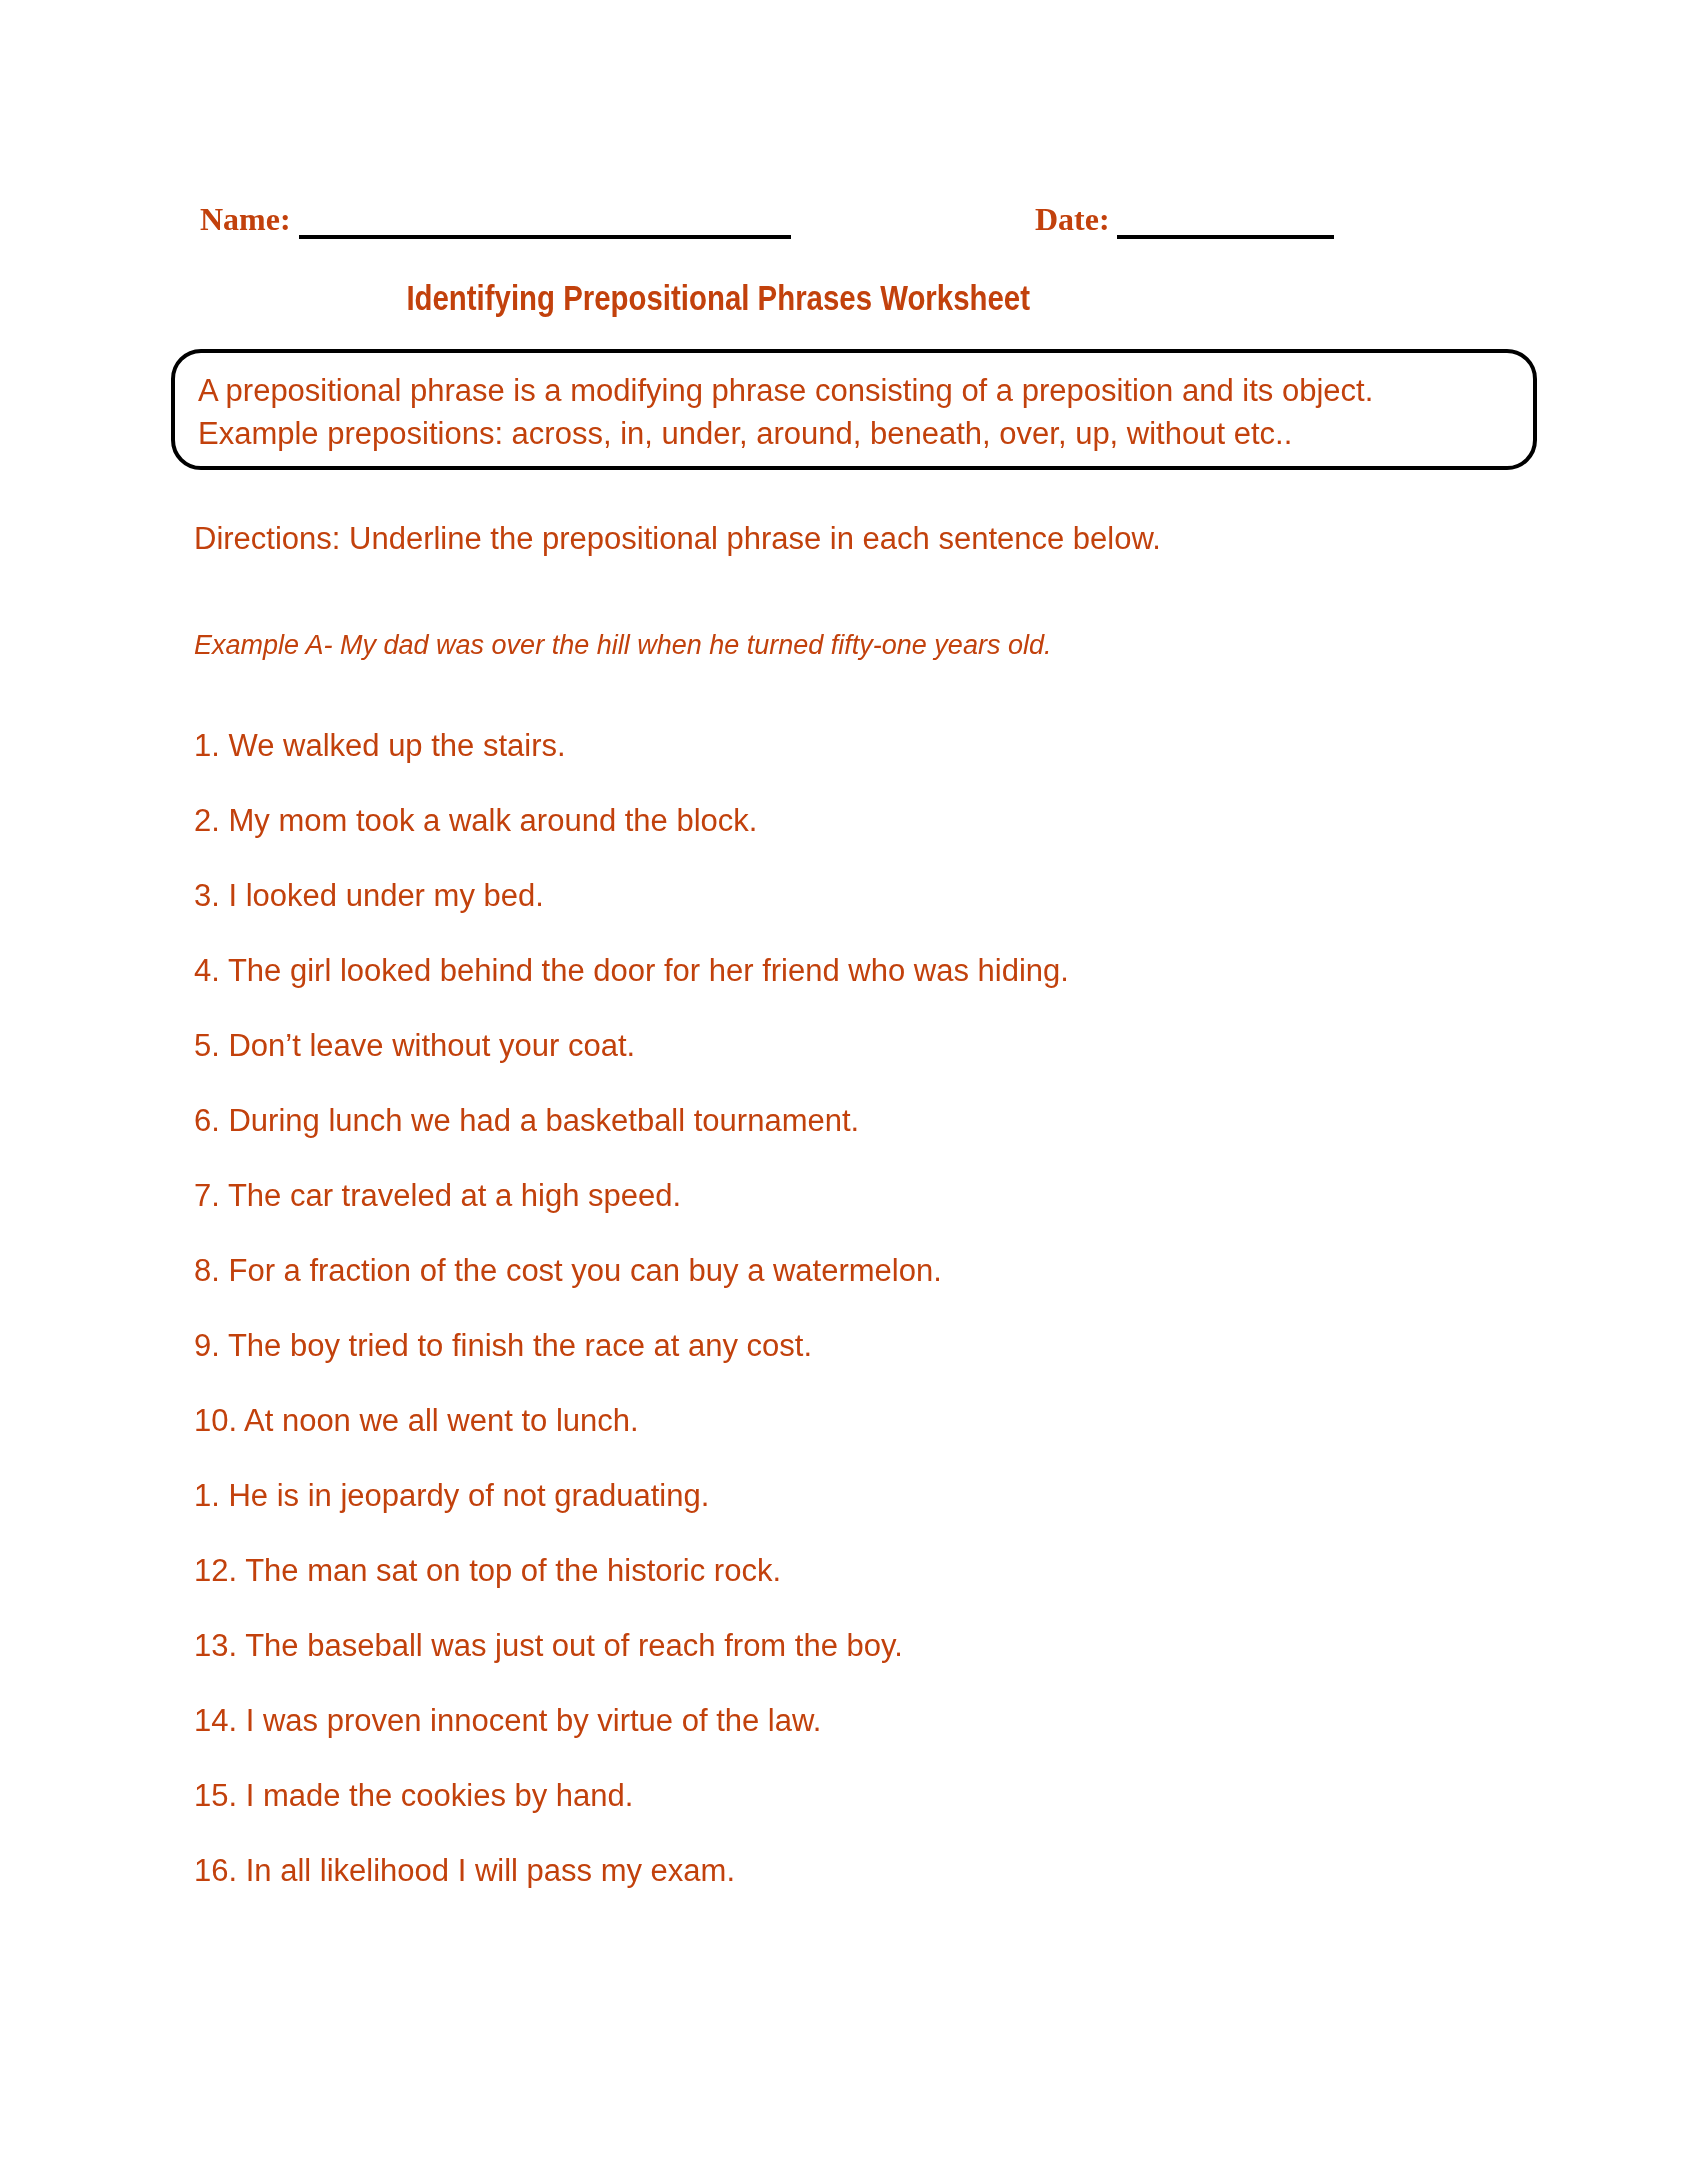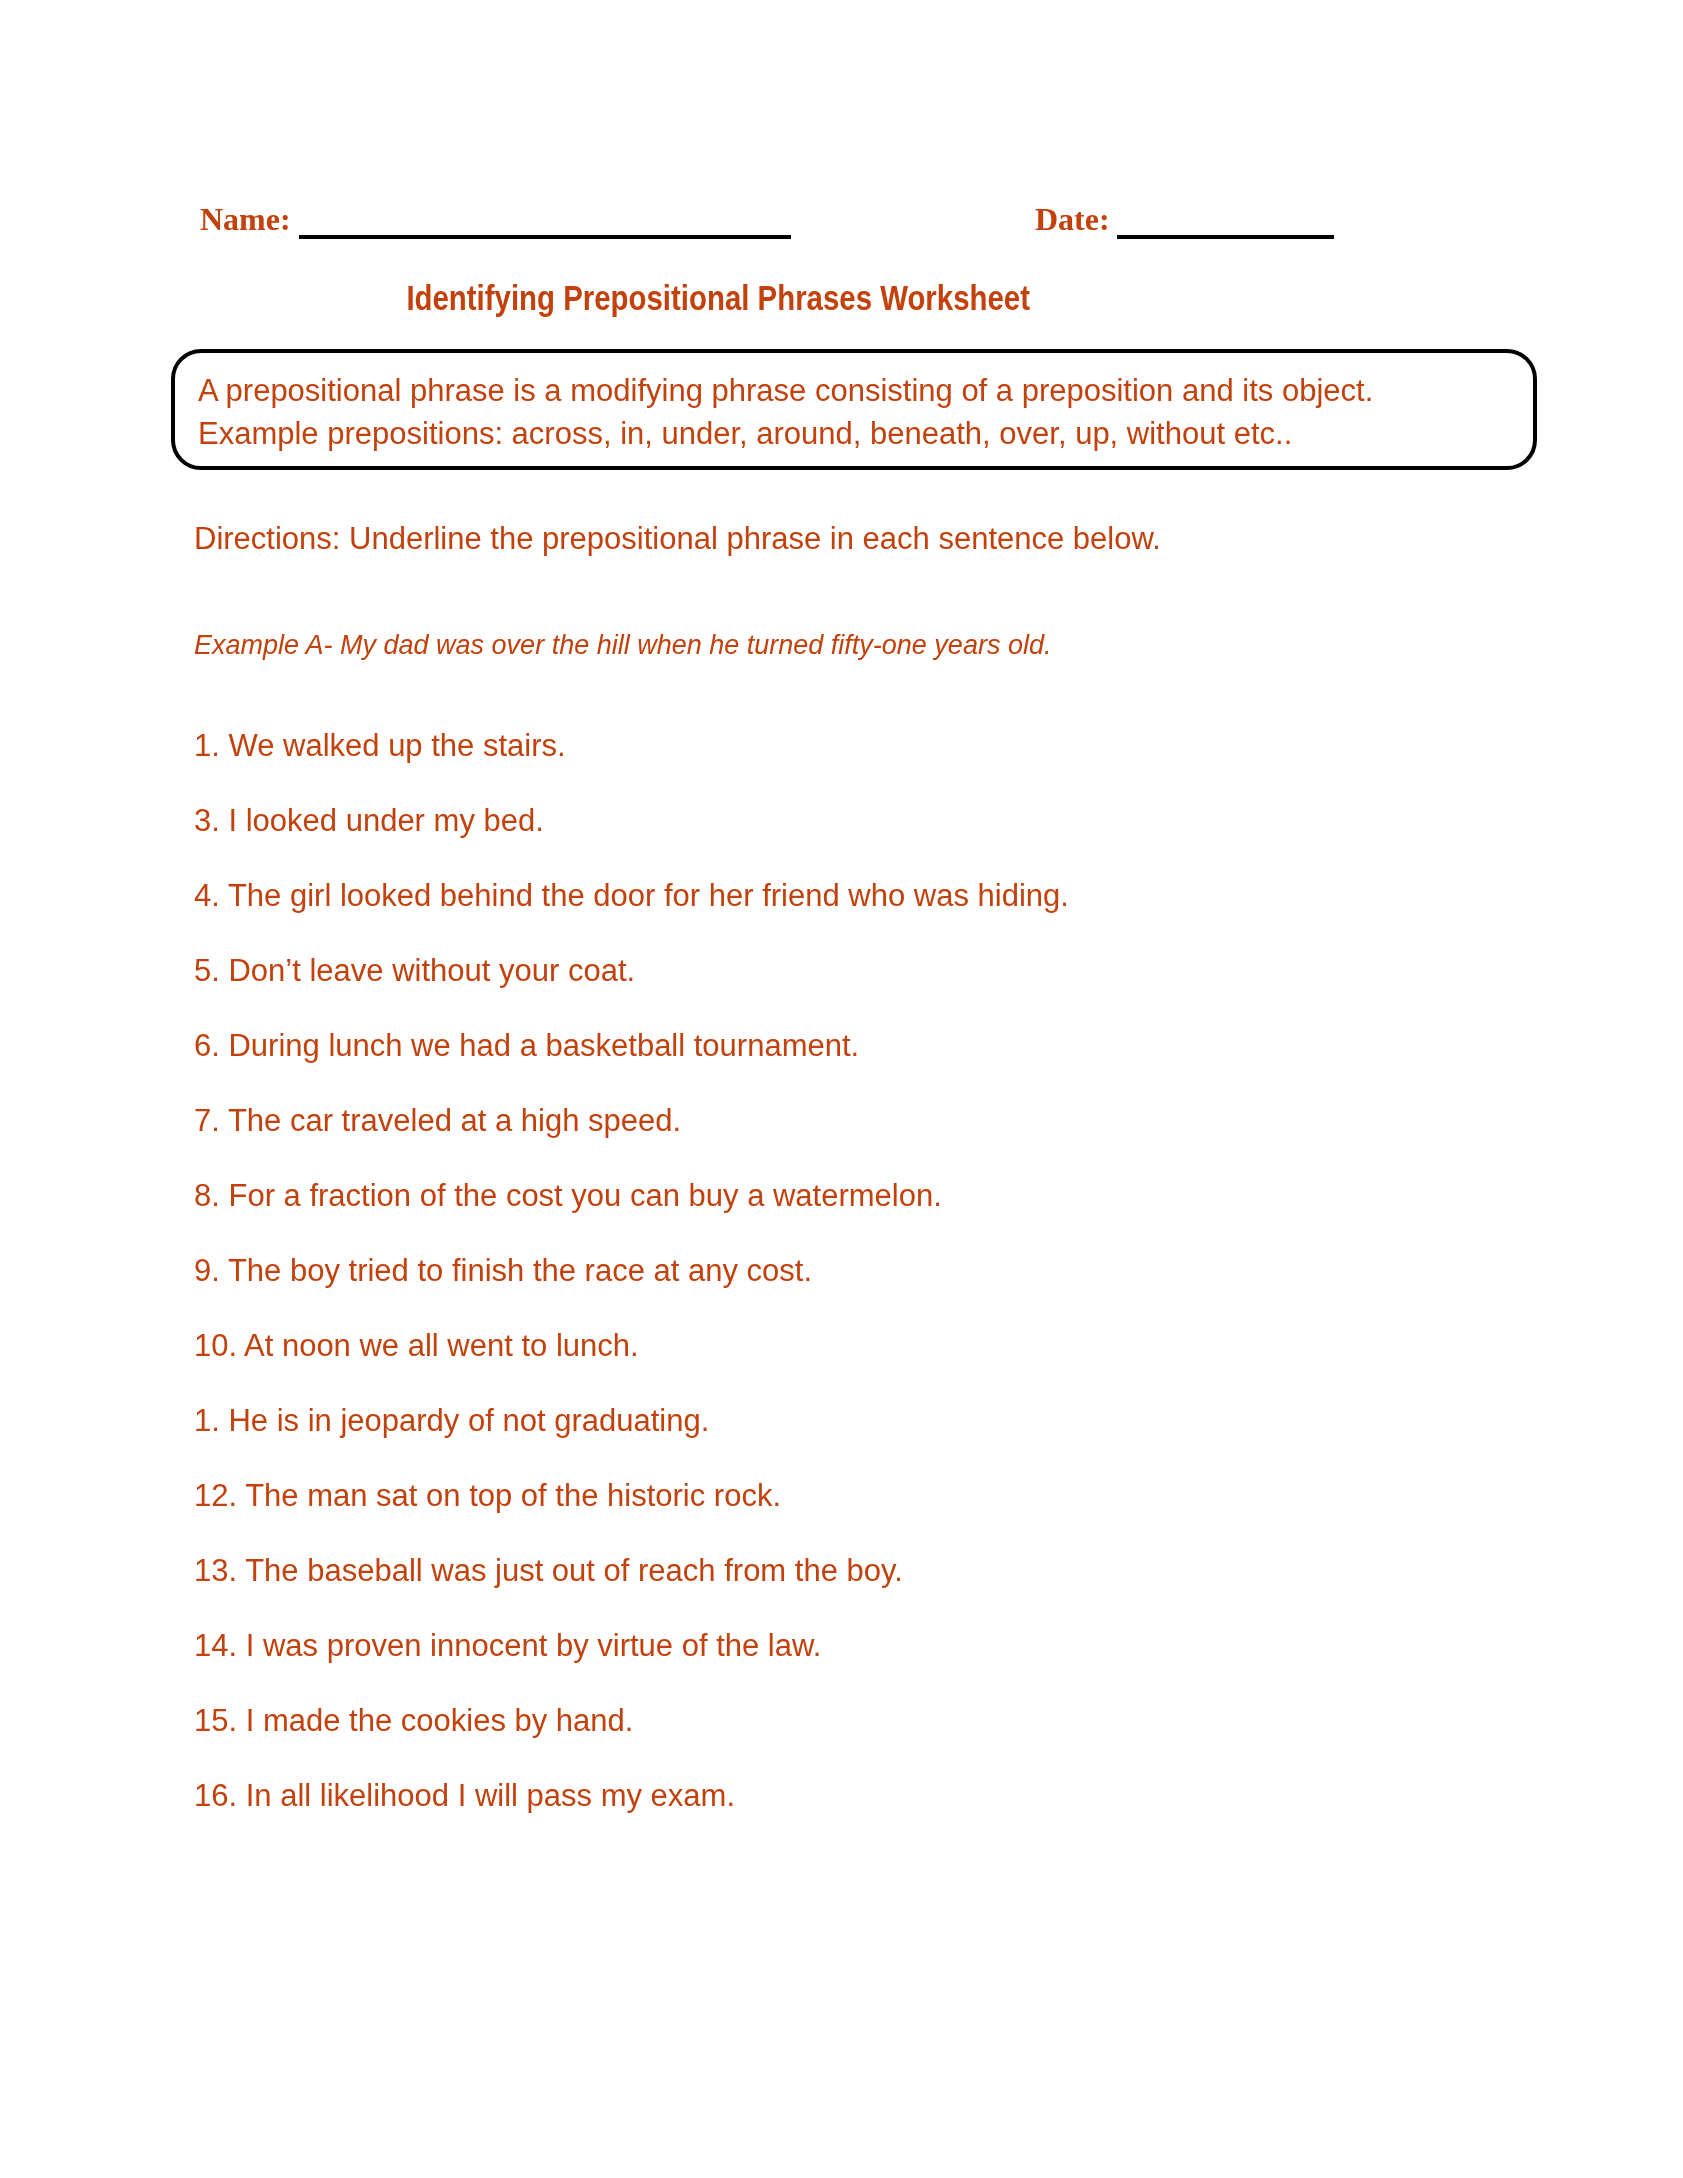--- a/index.html
+++ b/index.html
@@ -64,20 +64,21 @@
   </div>
 
   <div class="directions">Directions: Underline the prepositional phrase in each sentence below.</div>
 
   <div class="example">
     <div>Example A- My dad was over the hill when he turned fifty-one years old.</div>
   </div>
 
   <div class="items">
     <div class="item">1. We walked up the stairs.</div>
+    <div class="item">2. My mom took a walk around the block.</div>
     <div class="item">3. I looked under my bed.</div>
     <div class="item">4. The girl looked behind the door for her friend who was hiding.</div>
     <div class="item">5. Don’t leave without your coat.</div>
     <div class="item">6. During lunch we had a basketball tournament.</div>
     <div class="item">7. The car traveled at a high speed.</div>
     <div class="item">8. For a fraction of the cost you can buy a watermelon.</div>
     <div class="item">9. The boy tried to finish the race at any cost.</div>
     <div class="item">10. At noon we all went to lunch.</div>
     <div class="item">1. He is in jeopardy of not graduating.</div>
     <div class="item">12. The man sat on top of the historic rock.</div>

